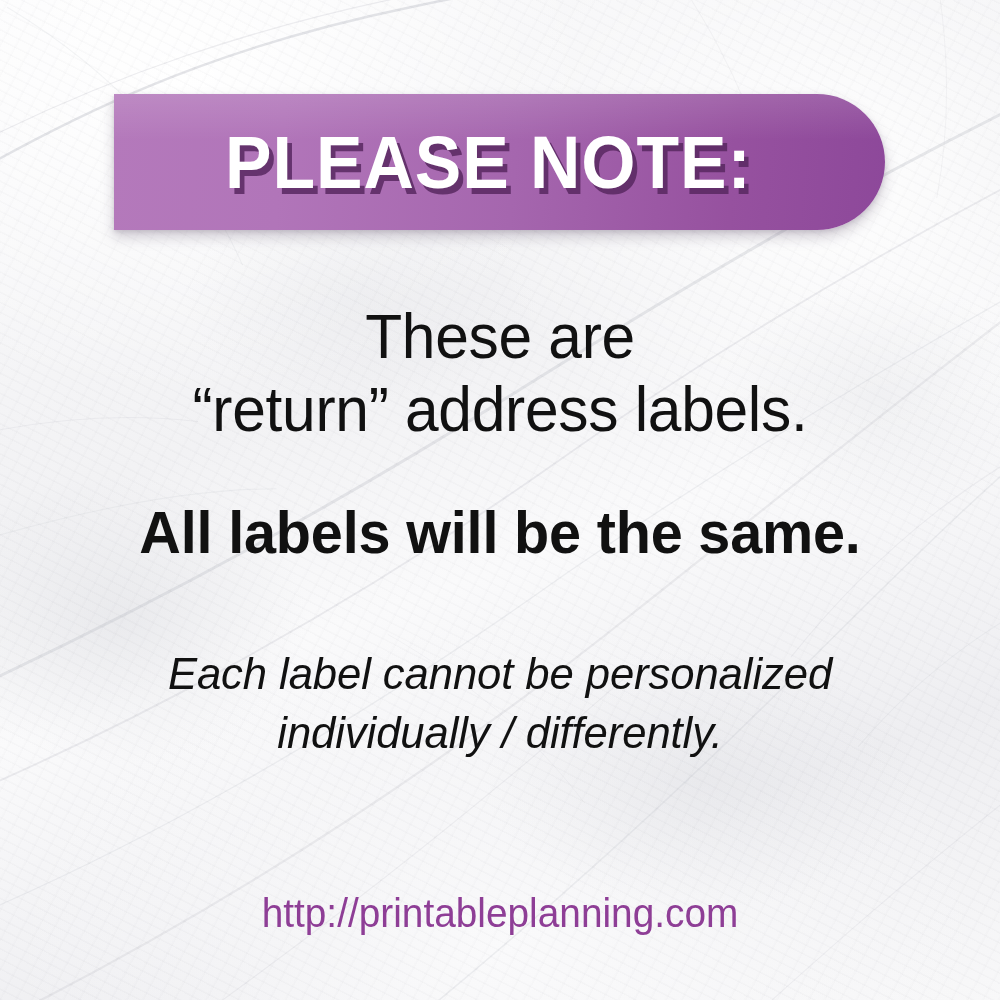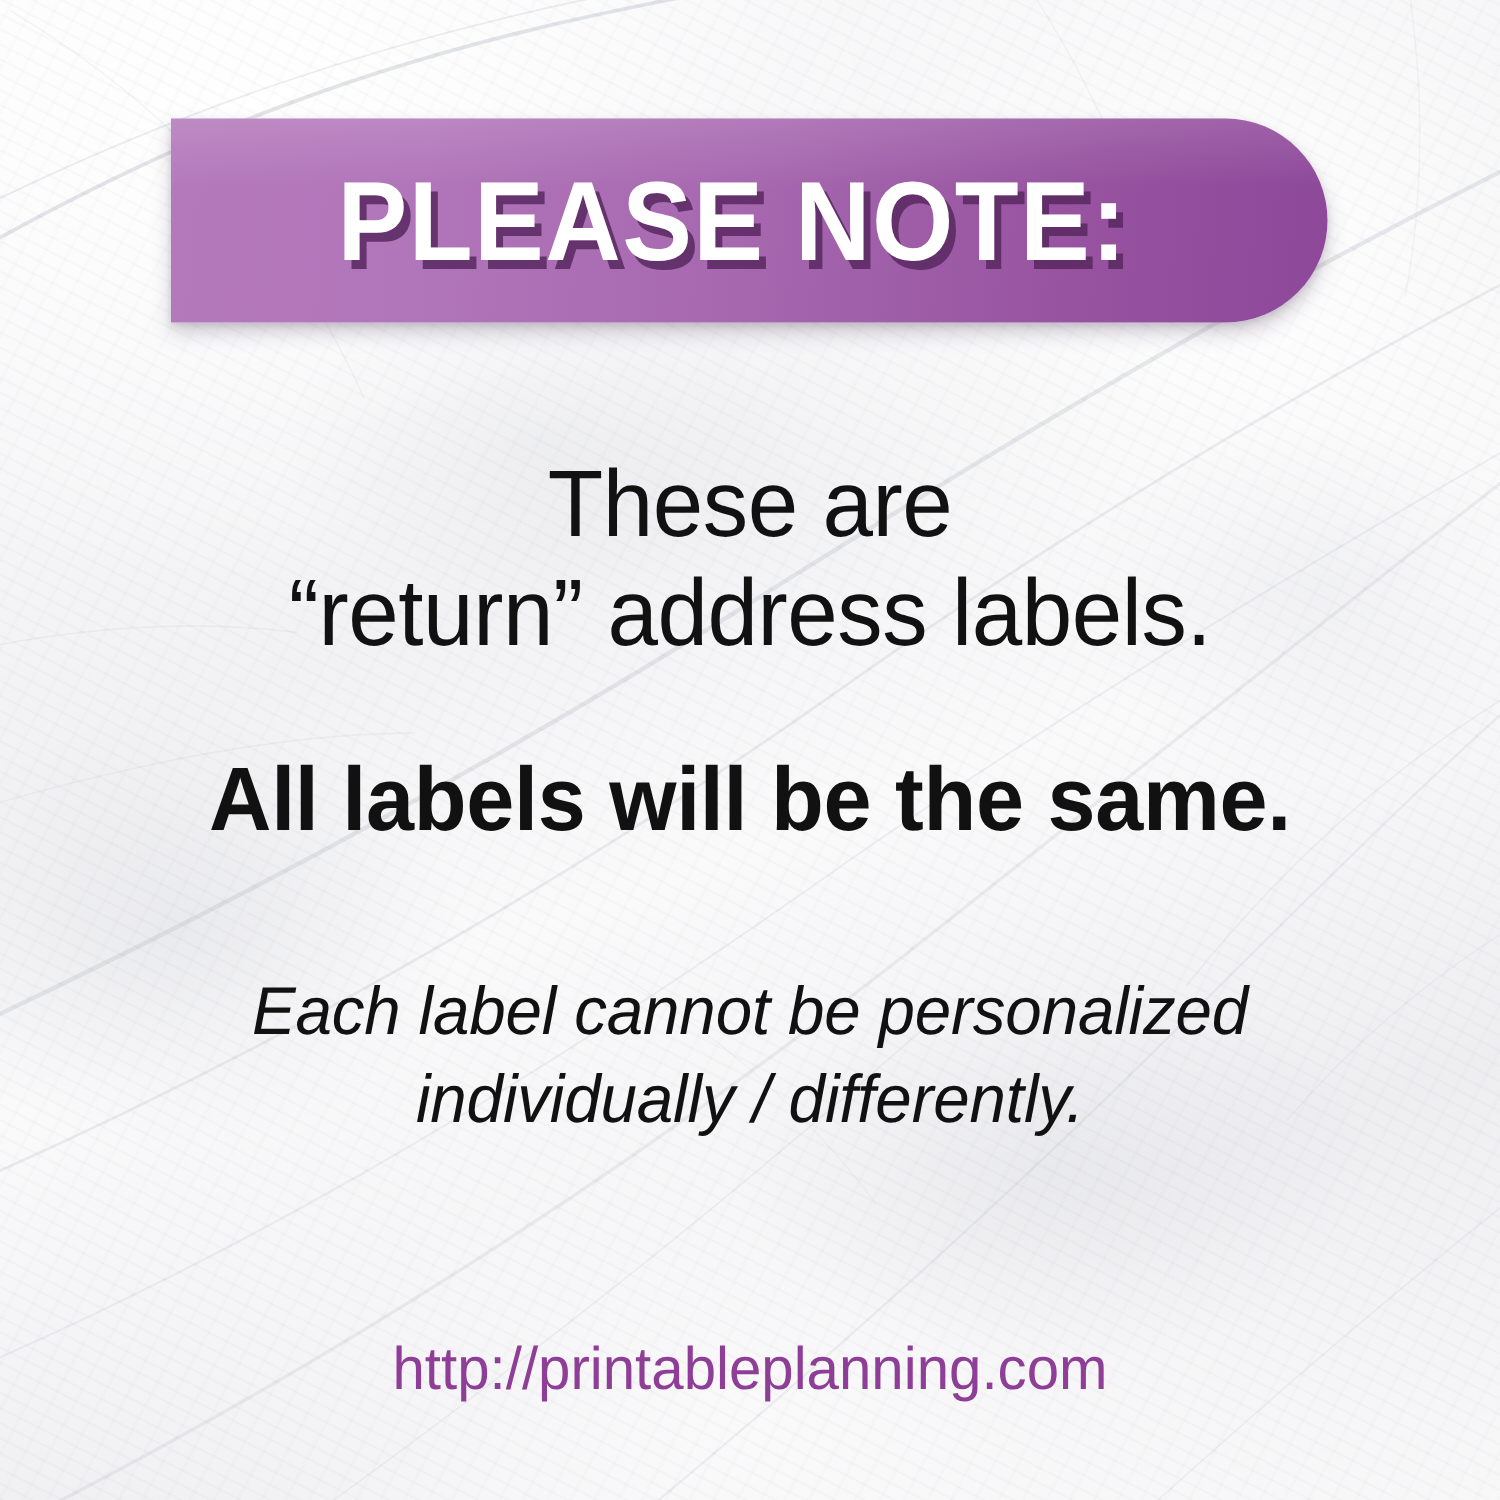--- a/index.html
+++ b/index.html
@@ -52,21 +52,21 @@
       radial-gradient(ellipse 26% 20% at 12% 62%, rgba(186,188,196,0.22) 0%, rgba(186,188,196,0) 72%),
       radial-gradient(ellipse 30% 18% at 70% 78%, rgba(186,188,196,0.18) 0%, rgba(186,188,196,0) 72%),
       radial-gradient(ellipse 22% 16% at 88% 40%, rgba(190,192,200,0.16) 0%, rgba(190,192,200,0) 74%),
       radial-gradient(ellipse 24% 14% at 36% 30%, rgba(190,192,200,0.14) 0%, rgba(190,192,200,0) 74%);
   }
 
   
   #banner-wrap {
     position: absolute;
     left: 114px;
-    top: 79px;
+    top: 94px;
     width: 771px;
     height: 136px;
   }
   #banner {
     position: absolute;
     inset: 0;
     border-radius: 0 68px 68px 0;
     background: linear-gradient(95deg, #b479bb 0%, #b175b9 22%, #a566ae 52%, #96519f 80%, #8d489a 100%);
     box-shadow: 0 7px 13px rgba(110, 95, 120, 0.30), 0 2px 4px rgba(110,95,120,0.18);
   }

